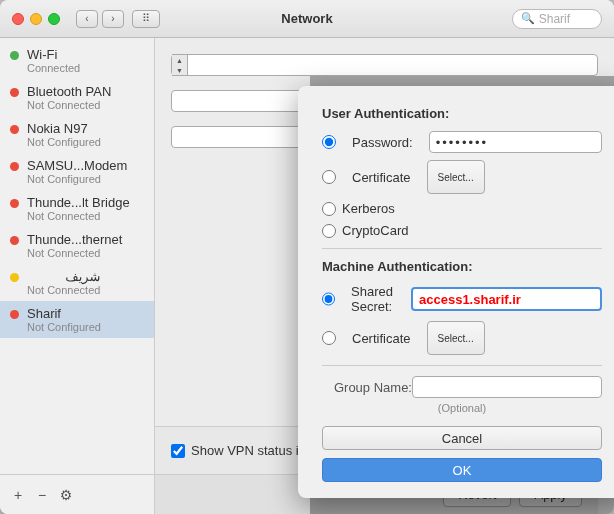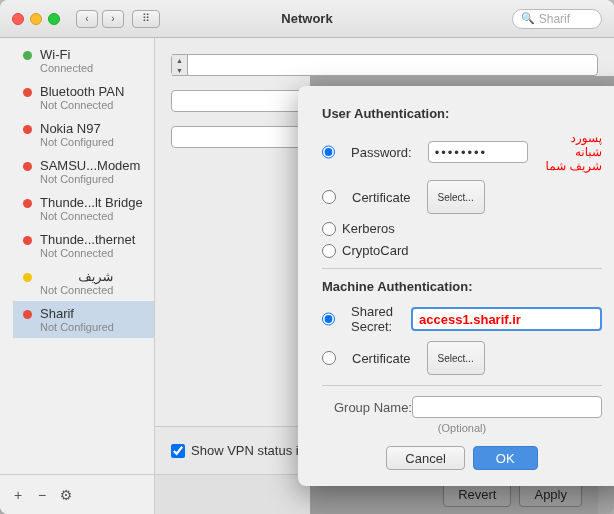--- a/index.html
+++ b/index.html
@@ -109,21 +109,20 @@
       width: 155px;
       background: #f0f0f0;
       border-right: 1px solid #ccc;
       display: flex;
       flex-direction: column;
       padding-top: 4px;
     }
     .sidebar-list {
       flex: 1;
       overflow-y: auto;
-      padding-left: 13px;
     }
     .sidebar-item {
       display: flex;
       align-items: flex-start;
       padding: 5px 10px;
       cursor: pointer;
       gap: 8px;
     }
     .sidebar-item.selected { background: #c8d8e8; }
     .status-dot {
@@ -276,22 +275,23 @@
       font-size: 13px;
     }
     .optional-text {
       font-size: 11px;
       color: #888;
       text-align: center;
       margin-bottom: 12px;
     }
     .dialog-buttons {
       display: flex;
-      justify-content: center;
+      justify-content: space-between;
       gap: 8px;
+      flex-direction: column;
     }
     .cancel-btn {
       height: 24px;
       padding: 0 18px;
       background: linear-gradient(to bottom, #f7f7f7, #e8e8e8);
       border: 1px solid #aaa;
       border-radius: 4px;
       font-size: 13px;
       cursor: pointer;
       color: #333;
@@ -545,21 +545,20 @@
 
       <div class="dialog-overlay">
         <div class="dialog">
 
           <div class="dialog-section-title">User Authentication:</div>
 
           <div class="radio-row-with-field">
             <input type="radio" class="radio-input" name="user-auth" checked="" style="">
             <span class="radio-label">Password:</span>
             <input type="text" class="field-input password-field" value="••••••••" style="width: 100px;">
-            <span class="rtl-hint">پسورد شبانه شریف شما</span>
           </div>
 
 
           <div class="radio-row-with-field">
             <input type="radio" class="radio-input" name="user-auth" style="">
             <span class="radio-label">Certificate</span>
             <button class="select-btn">Select...</button>
           </div>
 
           <div class="radio-row">

